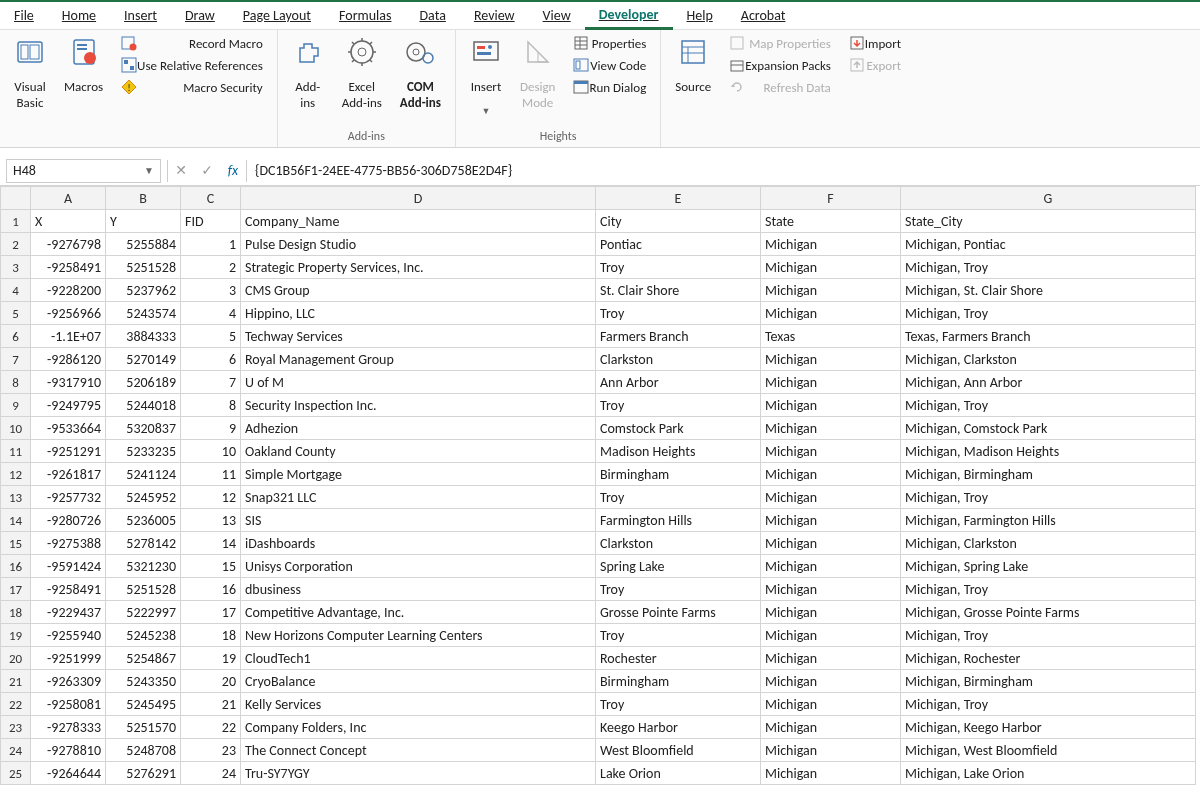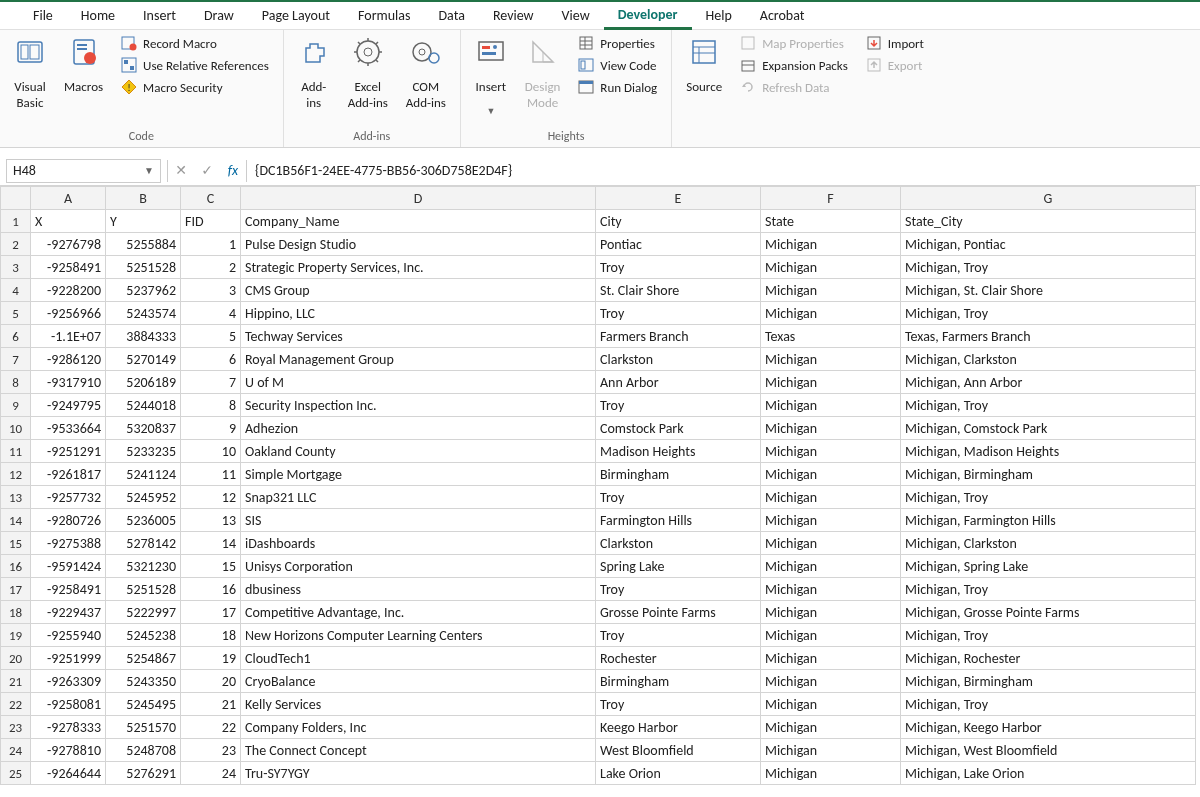--- a/index.html
+++ b/index.html
@@ -1,27 +1,27 @@
 <!DOCTYPE html>
 <html><head>
 <meta charset="utf-8">
 <style>
 * { box-sizing: border-box; margin: 0; padding: 0; font-family: 'Segoe UI', Calibri, sans-serif; }
 body { width: 1200px; height: 797px; overflow: hidden; background: #fff; font-size: 14px; color: #222; border-top: 2px solid #217346; }
-.menubar { display: flex; align-items: center; height: 28px; padding: 2px 19px; border-bottom: 1px solid #e0e0e0; }
+.menubar { display: flex; align-items: center; height: 28px; padding: 2px 0; border-bottom: 1px solid #e0e0e0; text-decoration: underline; }
 .menubar .menu { padding: 4px 14px; cursor: pointer; font-size: 14px; }
 .menubar .menu.active { border-bottom: 3px solid #217346; color: #0f766e; font-weight: 600; }
 .ribbon { display: flex; height: 118px; border-bottom: 1px solid #d4d4d4; background: #fafafa; }
 .ribbon-group { display: flex; flex-direction: column; border-right: 1px solid #e0e0e0; padding: 4px 10px 0 10px; }
 .ribbon-group-body { display: flex; flex: 1; align-items: flex-start; gap: 10px; }
 .ribbon-group-label { text-align: center; font-size: 12px; color: #666; padding: 2px 0 4px 0; }
 .rbtn-big { display: flex; flex-direction: column; align-items: center; justify-content: flex-start; padding: 2px 4px; cursor: pointer; font-size: 13px; text-align: center; line-height: 1.2; gap: 11px; }
 .rbtn-big .icon { width: 32px; height: 32px; display: flex; align-items: center; justify-content: center; }
 .rbtn-list { display: flex; flex-direction: column; gap: 4px; }
-.rbtn-small { display: flex; align-items: center; gap: 6px; padding: 1px 4px; cursor: pointer; font-size: 13px; white-space: nowrap; }
+.rbtn-small { display: flex; align-items: center; padding: 1px 4px; cursor: pointer; font-size: 13px; white-space: nowrap; justify-content: space-between; }
 .rbtn-small .icon { width: 16px; height: 16px; display: flex; align-items: center; justify-content: center; }
 .disabled { color: #b0b0b0; }
 .formula-bar { display: flex; align-items: center; height: 30px; border-bottom: 1px solid #d4d4d4; margin-top: 8px; }
 .name-box { width: 155px; height: 24px; border: 1px solid #ccc; margin: 0 6px; padding: 2px 6px; display: flex; align-items: center; justify-content: space-between; background: #fff; }
 .name-box .dd { color: #666; font-size: 10px; }
 .fb-btn { width: 26px; text-align: center; color: #999; cursor: pointer; }
 .fx { font-style: italic; color: #0369a1; }
 .fb-input { flex: 1; padding: 2px 8px; font-size: 14px; }
 .sheet { overflow: auto; height: calc(797px - 2px - 28px - 118px - 8px - 30px); }
 table { border-collapse: collapse; table-layout: fixed; }
@@ -101,21 +101,20 @@
           <span class="icon">
               <svg width="16" height="16">
                 <polygon points="8,1 15,8 8,15 1,8" fill="#f1c40f" stroke="#d68910"></polygon>
                 <text x="8" y="12" text-anchor="middle" font-size="11" fill="#333">!</text>
               </svg>
             </span>
           <span>Macro Security</span>
         </div>
       </div>
     </div>
-    <div class="ribbon-group-label">Code</div>
   </div>
 
   <div class="ribbon-group">
     <div class="ribbon-group-body">
       <div class="rbtn-big">
         <span class="icon">
             <svg width="32" height="32">
               <path d="M8 12 L8 26 L22 26 L22 20 L26 20 L26 12 L20 12 L20 8 L12 8 L12 12 Z" fill="none" stroke="#4a7db5" stroke-width="1.5"></path>
             </svg>
           </span>
@@ -134,21 +133,21 @@
 Add-ins</span>
       </div>
       <div class="rbtn-big">
         <span class="icon">
             <svg width="32" height="32">
               <circle cx="12" cy="16" r="9" fill="none" stroke="#666" stroke-width="1.5"></circle>
               <circle cx="12" cy="16" r="3" fill="none" stroke="#666"></circle>
               <circle cx="24" cy="22" r="5" fill="none" stroke="#4a7db5" stroke-width="1.5"></circle>
             </svg>
           </span>
-        <span style="white-space:pre;">COM
+        <span style="white-space:pre;font-weight:bold;">COM
 Add-ins</span>
       </div>
     </div>
     <div class="ribbon-group-label">Add-ins</div>
   </div>
 
   <div class="ribbon-group">
     <div class="ribbon-group-body">
       <div class="rbtn-big">
         <span class="icon">

